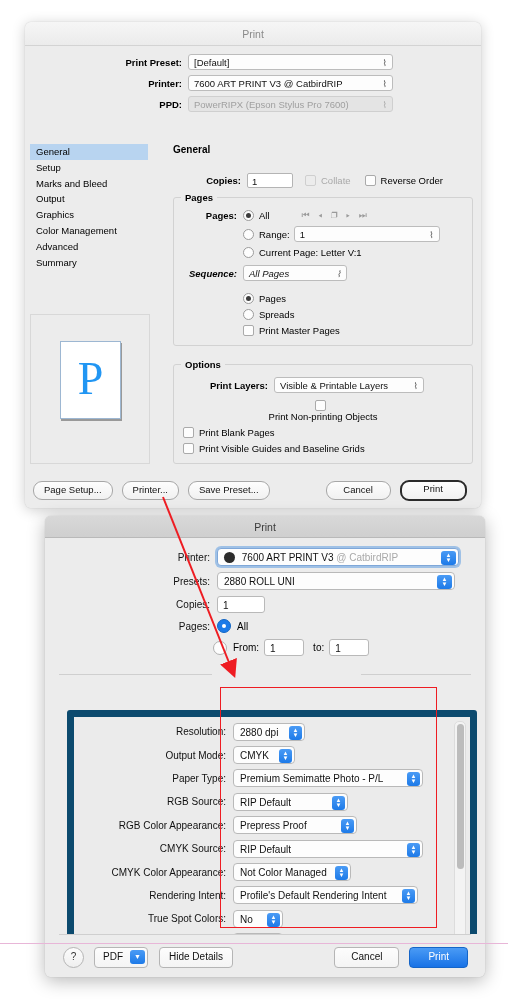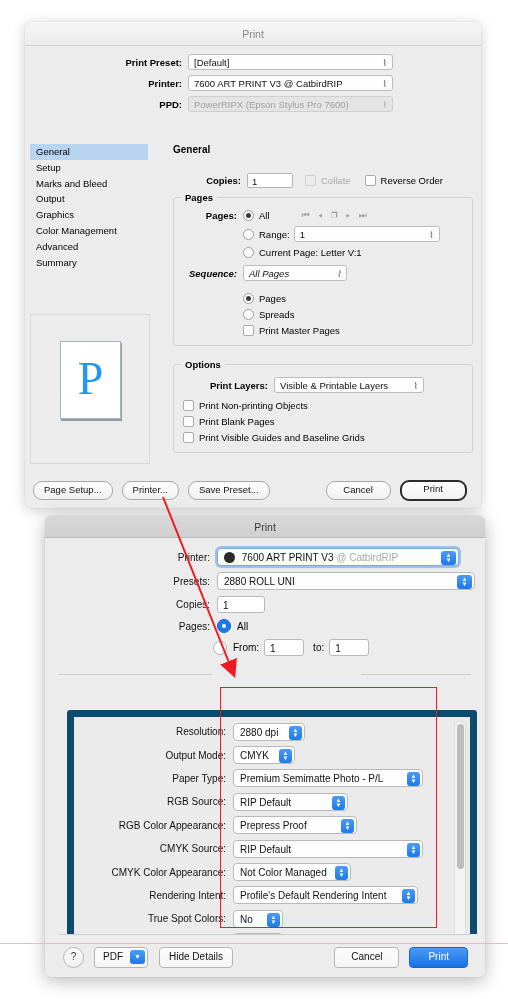--- a/index.html
+++ b/index.html
@@ -297,21 +297,21 @@
 
       <div class="fieldset" style="margin-top:18px;">
         <span class="legend">Options</span>
         <div class="row" style="margin-bottom:7px;">
           <span class="lbl lbl-b" style="width:85px;text-align:right;padding-right:6px;">Print Layers:</span>
           <div class="popup" style="width:150px">
             <span>Visible &amp; Printable Layers</span>
             <span class="chev">⌇</span>
           </div>
         </div>
-        <div class="row" style="margin-bottom:5px;">
+        <div class="row" style="margin-bottom:5px;flex-direction:column;">
           <span class="cbx"></span>
           <span class="lbl">Print Non-printing Objects</span>
         </div>
         <div class="row" style="margin-bottom:5px;">
           <span class="cbx"></span>
           <span class="lbl">Print Blank Pages</span>
         </div>
         <div class="row">
           <span class="cbx"></span>
           <span class="lbl">Print Visible Guides and Baseline Grids</span>
@@ -341,21 +341,21 @@
         <span class="cap">Printer:</span>
         <div class="mpop focus" style="width:242px">
           <span style="display:inline-block;width:11px;height:11px;border-radius:50%;background:#2b2b2b;position:relative;top:2px;margin-right:4px;"></span>
           <span>7600 ART PRINT V3</span>
           <span class="dim"> @ CatbirdRIP</span>
           <span class="mstep">▲<br>▼</span>
         </div>
       </div>
       <div class="mrow">
         <span class="cap">Presets:</span>
-        <div class="mpop" style="width:258px">
+        <div class="mpop" style="width:238px">
           <span>2880 ROLL UNI</span>
           <span class="mstep">▲<br>▼</span>
         </div>
       </div>
       <div class="mrow">
         <span class="cap">Copies:</span>
         <div class="minput" style="width:48px"><span>1</span></div>
       </div>
       <div class="mrow">
         <span class="cap">Pages:</span>

